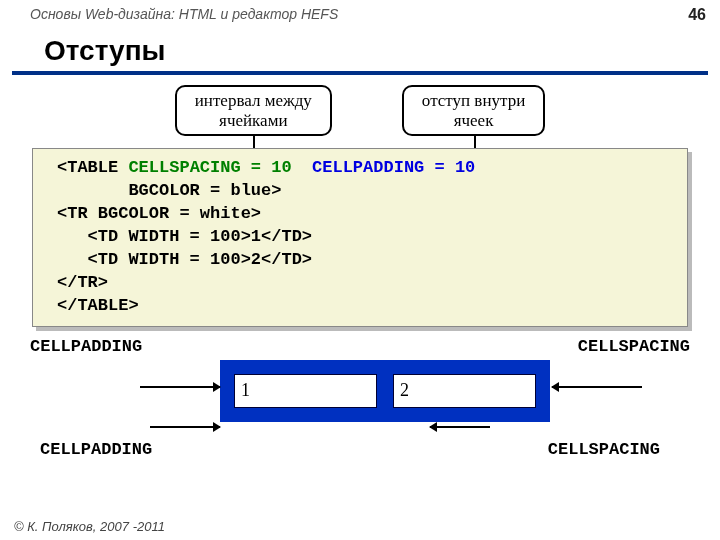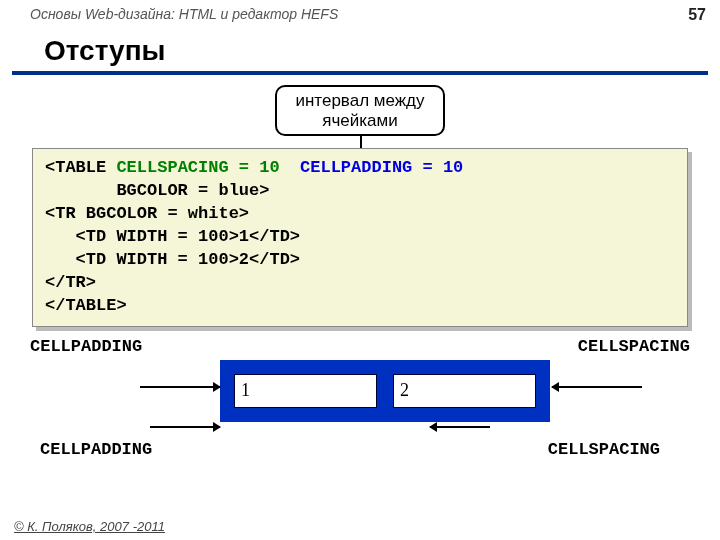--- a/index.html
+++ b/index.html
@@ -37,35 +37,36 @@
   }
   .callout {
     border: 2px solid #000;
     border-radius: 10px;
     background: #fff;
     padding: 4px 18px;
     text-align: center;
     font-size: 17px;
     line-height: 1.15;
     position: relative;
+    font-family: Liberation Serif, serif;
   }
   .callout .tail {
     position: absolute;
     width: 2px;
     height: 14px;
     background: #000;
     left: 50%;
     bottom: -14px;
   }
   .code-box {
     margin: 12px 32px 8px 32px;
     background: #f5f5d8;
     border: 1px solid #888;
     box-shadow: 4px 4px 0 #bbb;
-    padding: 8px 12px;
+    padding: 8px 24px;
     font-family: "Courier New", monospace;
     font-size: 17px;
     font-weight: bold;
     line-height: 1.35;
     white-space: pre;
   }
   .kw-green { color: #008000; }
   .kw-blue  { color: #0000e0; }
   .labels-row {
     display: flex;
@@ -123,46 +124,50 @@
   .footer {
     position: absolute;
     bottom: 6px;
     left: 0; right: 0;
     display: flex;
     justify-content: space-between;
     padding: 0 14px;
     font-style: italic;
     font-size: 13px;
     color: #444;
-    text-decoration: underline;
   }
   .labels-row2 {
     display: flex;
     justify-content: space-between;
     padding: 0 60px 0 40px;
     font-family: "Courier New", monospace;
     font-weight: bold;
     font-size: 17px;
     margin-top: -4px;
   }
 </style>
 </head>
 <body>
 
 <div class="header">
   <span>Основы Web-дизайна: HTML и редактор HEFS</span>
-  <span class="page-num">57</span>
+  <span class="page-num">46</span>
 </div>
 
 <div class="title">Отступы</div>
 
 <div class="callouts">
   <div class="callout">
     <span style="white-space:pre-line;display:block">интервал между
 ячейками</span>
+    <div class="tail"></div>
+  </div>
+  <div class="callout">
+    <span style="white-space:pre-line;display:block">отступ внутри
+ячеек</span>
     <div class="tail"></div>
   </div>
 </div>
 
 <div class="code-box"><span>&lt;TABLE </span><span class="kw-green">CELLSPACING = 10</span>  <span class="kw-blue">CELLPADDING = 10</span>
 <span>       BGCOLOR = blue&gt;</span>
 <span>&lt;TR BGCOLOR = white&gt;</span>
 <span>   &lt;TD WIDTH = 100&gt;1&lt;/TD&gt;</span>
 <span>   &lt;TD WIDTH = 100&gt;2&lt;/TD&gt;</span>
 <span>&lt;/TR&gt;</span>

